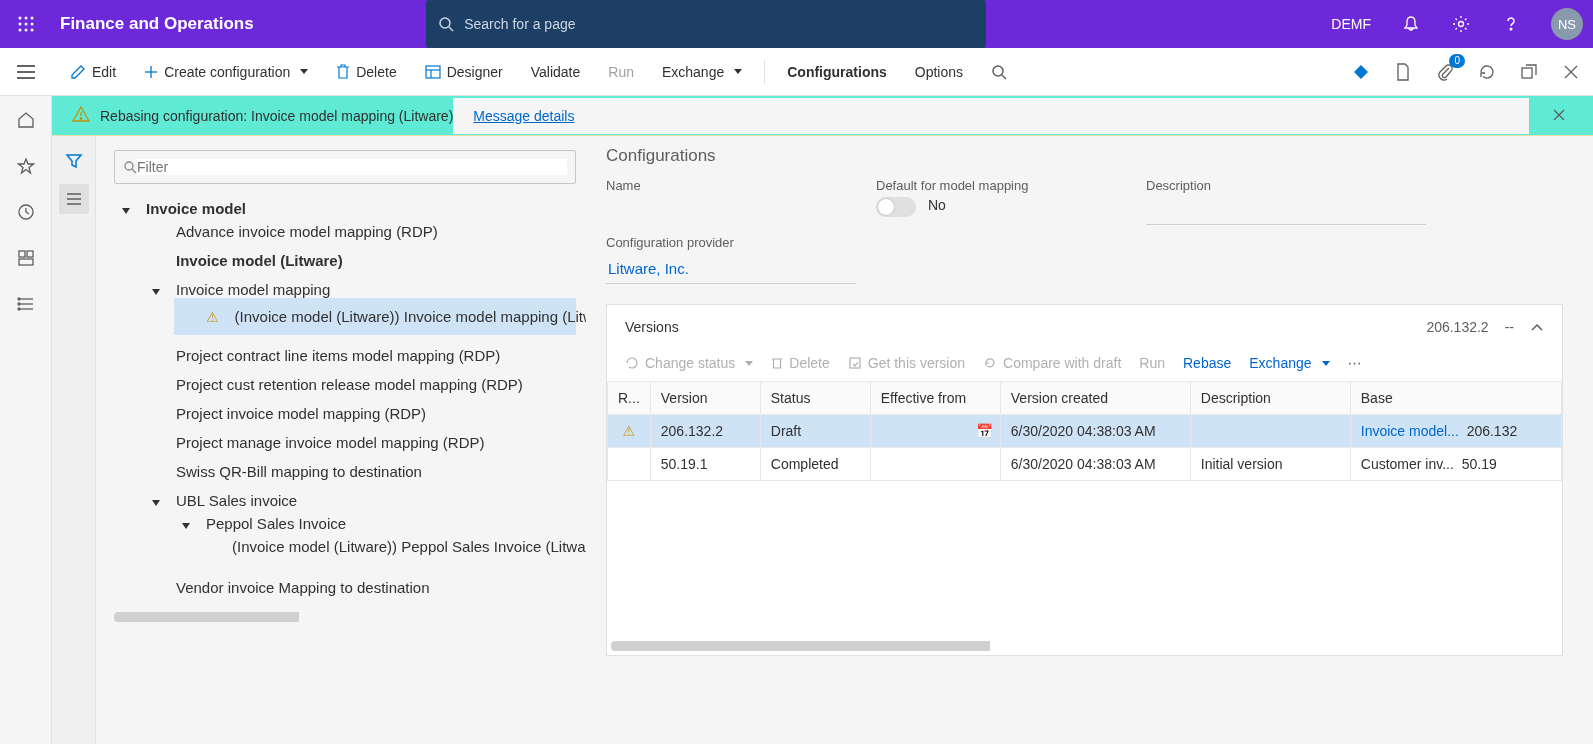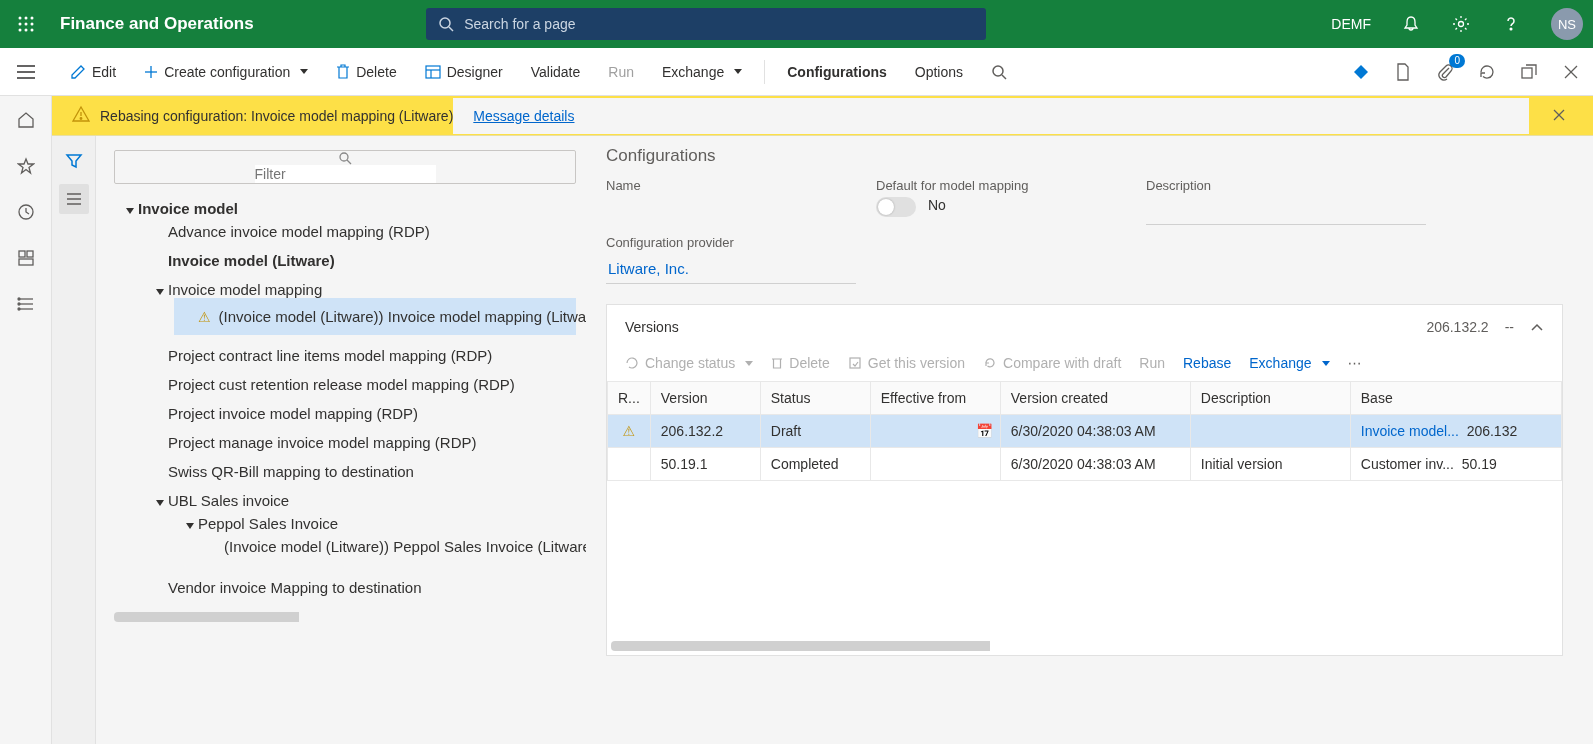--- a/index.html
+++ b/index.html
@@ -1,66 +1,66 @@
 <!DOCTYPE html>
 <html><head>
 <meta charset="utf-8">
 <style>
   * { box-sizing: border-box; margin: 0; padding: 0; }
   body { font-family: "Segoe UI", Arial, sans-serif; font-size: 14px; color: #323130; background: #f5f5f5; width: 1593px; height: 744px; overflow: hidden; }
   
   
-  .topbar { height: 48px; background: #15803d; color: #fff; display: flex; align-items: center; padding: 0 10px; }
+  .topbar { height: 48px; background: #6d28d9; color: #fff; display: flex; align-items: center; padding: 0 10px; }
   .topbar .waffle { width: 32px; height: 32px; display: flex; align-items: center; justify-content: center; cursor: pointer; }
   .topbar .title { font-size: 17px; font-weight: 600; margin-left: 18px; }
-  .topbar .search { margin-left: auto; margin-right: auto; width: 560px; height: 32px; background: #1d3f66; border-radius: 3px; display: flex; align-items: center; padding: 0 12px; color: #cbd6e2; }
+  .topbar .search { margin-left: auto; margin-right: auto; width: 560px; height: 48px; background: #1d3f66; border-radius: 3px; display: flex; align-items: center; padding: 0 12px; color: #cbd6e2; }
   .topbar .search svg { margin-right: 10px; }
   .topbar .right { display: flex; align-items: center; gap: 30px; margin-left: auto; }
   .topbar .avatar { width: 32px; height: 32px; border-radius: 50%; background: #8a9aad; color: #fff; display: flex; align-items: center; justify-content: center; font-size: 13px; }
   .topbar .right .ico { width:20px; height:20px; display:flex; align-items:center; justify-content:center; cursor:pointer; color:#fff; }
   
   
   .actionbar { height: 48px; background: #fff; border-bottom: 1px solid #e1e1e1; display: flex; align-items: center; padding: 0 8px 0 60px; gap: 8px; }
   .actionbar .btn { display: flex; align-items: center; gap: 6px; padding: 6px 10px; color: #323130; cursor: pointer; border-radius: 2px; }
   .actionbar .btn.disabled { color: #a0a0a0; }
   .actionbar .btn svg, .actionbar .btn .caret { flex-shrink:0; }
   .actionbar .sep { width: 1px; height: 24px; background: #e1e1e1; margin: 0 4px; }
   .actionbar .right { margin-left: auto; display: flex; align-items: center; gap: 14px; }
   .actionbar .right .ico { width:28px; height:28px; display:flex; align-items:center; justify-content:center; color:#605e5c; cursor:pointer; position:relative; }
   .badge { position:absolute; top:-4px; right:-6px; background:#0078d4; color:#fff; font-size:10px; border-radius:8px; padding:0 5px; line-height:14px; }
   .caret { display:inline-block; width:0; height:0; border-left:4px solid transparent; border-right:4px solid transparent; border-top:5px solid currentColor; margin-left:4px; }
   
   
-  .notif { background: #fde047; border-bottom: 1px solid #e8dfa3; height: 40px; display: flex; align-items: center; padding: 0 28px 0 72px; position: relative; }
+  .notif { background: #5eead4; border-bottom: 1px solid #e8dfa3; height: 40px; display: flex; align-items: center; padding: 0 28px 0 72px; position: relative; }
   .notif .warn { color: #c2930a; margin-right: 10px; }
   .notif .msg { color: #323130; }
   .notif .details { margin-left: auto; color: #0066cc; text-decoration: underline; cursor: pointer; margin-right: 24px; }
   .notif .close { cursor: pointer; color: #605e5c; }
   
   
   .hamburger { position:absolute; top:48px; left:0; width:52px; height:48px; display:flex; align-items:center; justify-content:center; cursor:pointer; }
   
   
   .leftnav { position: absolute; left: 0; top: 96px; bottom: 0; width: 52px; background: #f5f5f5; border-right: 1px solid #e1e1e1; display: flex; flex-direction: column; align-items: center; padding-top: 12px; gap: 22px; }
   .leftnav .ico { width: 24px; height: 24px; display:flex; align-items:center; justify-content:center; color: #605e5c; cursor: pointer; }
   
   
   .siderail { position:absolute; left:52px; top:136px; width:44px; background:#f0f0f0; border-right:1px solid #e1e1e1; bottom:0; display:flex; flex-direction:column; align-items:center; padding-top:10px; gap:8px; }
   .siderail .ico { width:30px; height:30px; display:flex; align-items:center; justify-content:center; color:#0078d4; cursor:pointer; border-radius:2px; }
   .siderail .ico.active { background:#e0e0e0; color:#605e5c; }
   
   
   .main { position: absolute; left: 96px; top: 136px; right: 0; bottom: 0; display: flex; }
   .treepane { width: 490px; padding: 14px 10px 10px 18px; overflow: auto; }
-  .filter { width: 100%; height: 34px; border: 1px solid #c8c6c4; border-radius: 2px; display: flex; align-items: center; padding: 0 8px; color: #888; margin-bottom: 10px; flex-direction: column; }
+  .filter { width: 100%; height: 34px; border: 1px solid #c8c6c4; border-radius: 2px; display: flex; align-items: center; padding: 0 8px; color: #888; margin-bottom: 10px; }
   .filter input { border: none; outline: none; flex: 1; font-size: 14px; }
   
   .tree ul { list-style: none; }
   .tree li { padding: 6px 0 6px 8px; white-space: nowrap; }
-  .tree .node { display: flex; align-items: center; gap: 4px; cursor: pointer; text-align: right; }
+  .tree .node { display: flex; align-items: center; gap: 12px; cursor: pointer; }
   .tree .twisty { width: 12px; display:inline-block; }
   .tree .twisty::before { content:""; display:inline-block; width:0; height:0; border-left:4px solid transparent; border-right:4px solid transparent; border-top:6px solid #323130; }
   .tree .lbl { font-size: 15px; }
   .tree .bold > .node .lbl { font-weight: 600; }
   .tree .sel { background: #cfe3f7; }
   .tree .sel .node { padding:4px 4px; }
   .tree ul ul { padding-left: 22px; }
   .tree .leaf .twisty { visibility:hidden; }
   .tree .warnico { color:#c2930a; margin-right:4px; }
   

